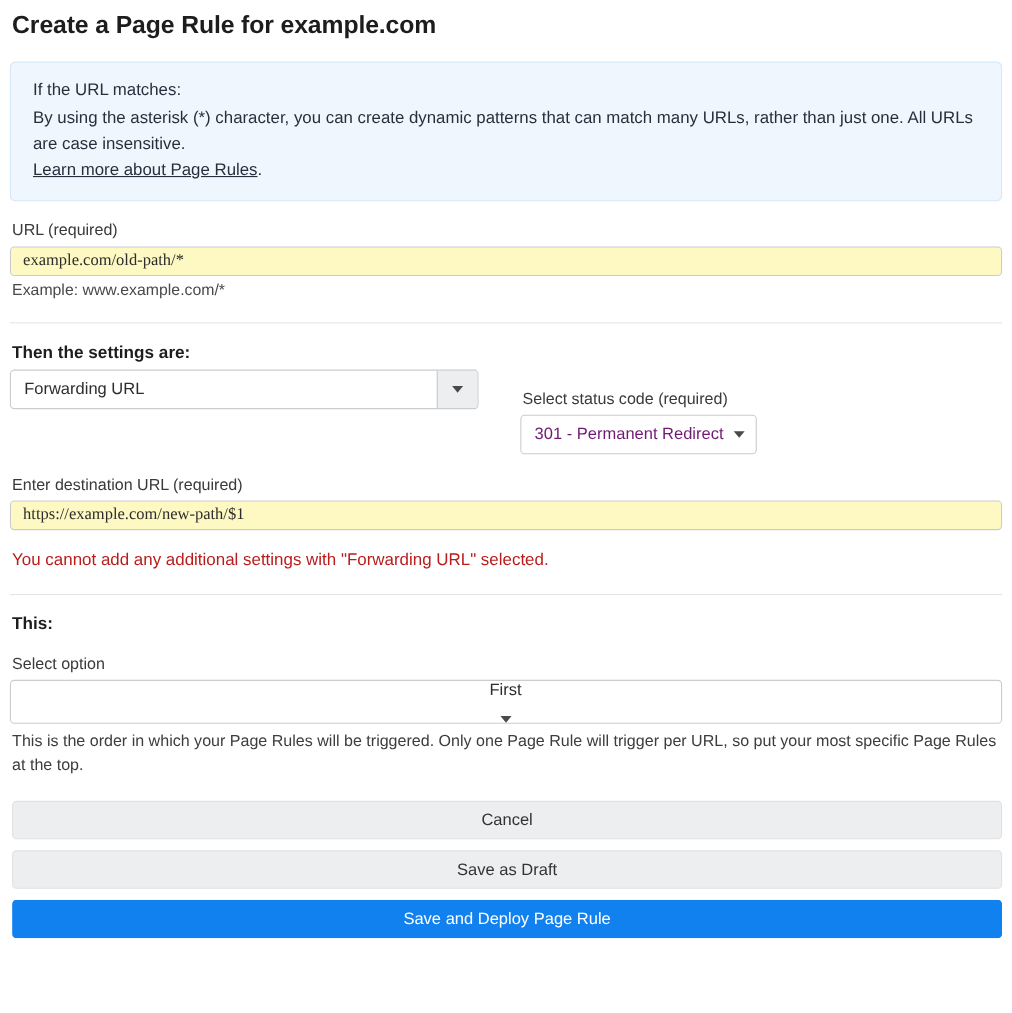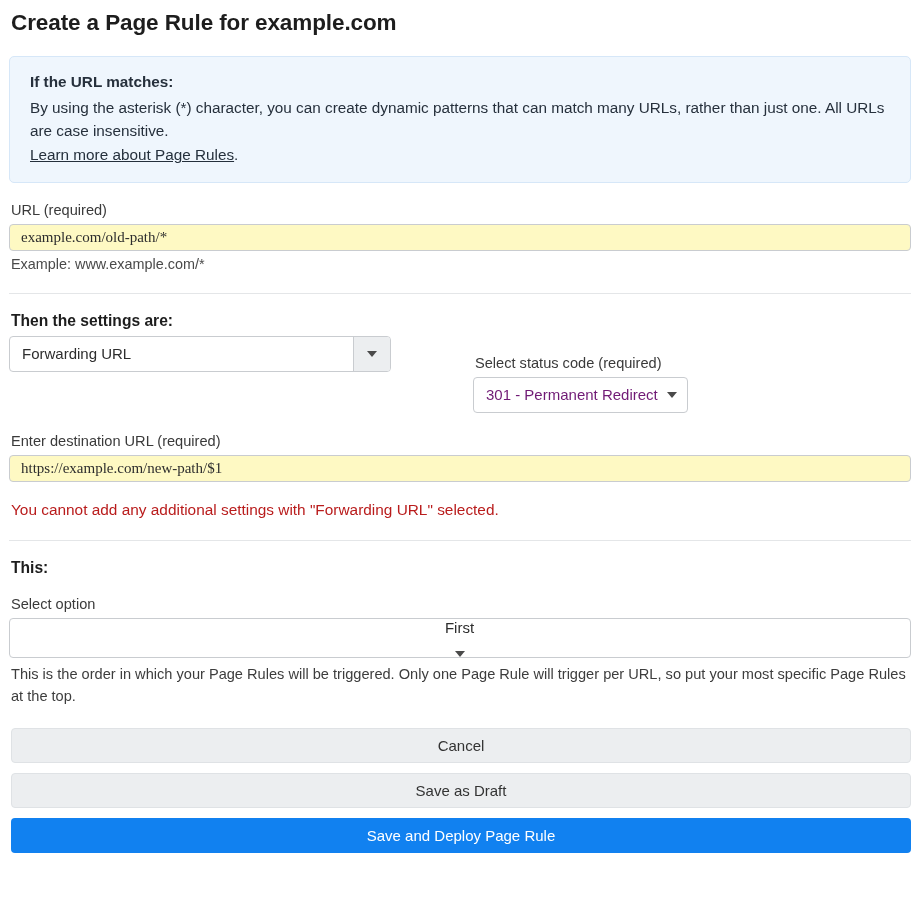--- a/index.html
+++ b/index.html
@@ -31,21 +31,21 @@
     margin-top: 20px;
     background: #eff6fd;
     border: 1px solid #d6e7f8;
     border-radius: 5px;
     padding: 13px 20px 15px 20px;
     font-size: 15.3px;
     line-height: 1.55;
     color: #26303c;
   }
   .info-box .strong {
-    font-weight: bold;
+    font-weight: normal;
     display: block;
     margin-bottom: 2px;
   }
   .info-box p {
     margin: 0;
   }
   .info-link {
     color: #25303c;
     text-decoration: underline;
     cursor: pointer;
@@ -86,21 +86,21 @@
   }
   .cols {
     display: flex;
     gap: 22px;
     margin-top: 6px;
   }
   .col-setting { width: 442px; }
   .col-status  { width: 245px; }
   .select-big {
     box-sizing: border-box;
-    width: 382px;
+    width: 426px;
     height: 36px;
     border: 1px solid #c9ccd0;
     border-radius: 4px;
     background: #fff;
     display: flex;
     align-items: center;
     position: relative;
     overflow: hidden;
   }
   .select-big .val {

